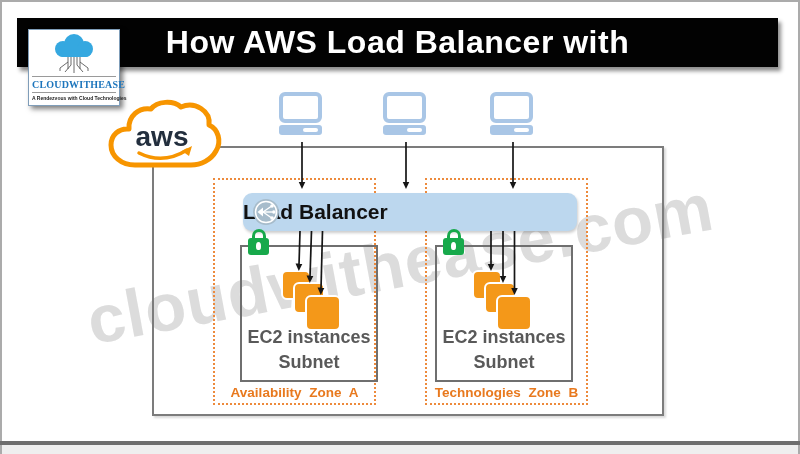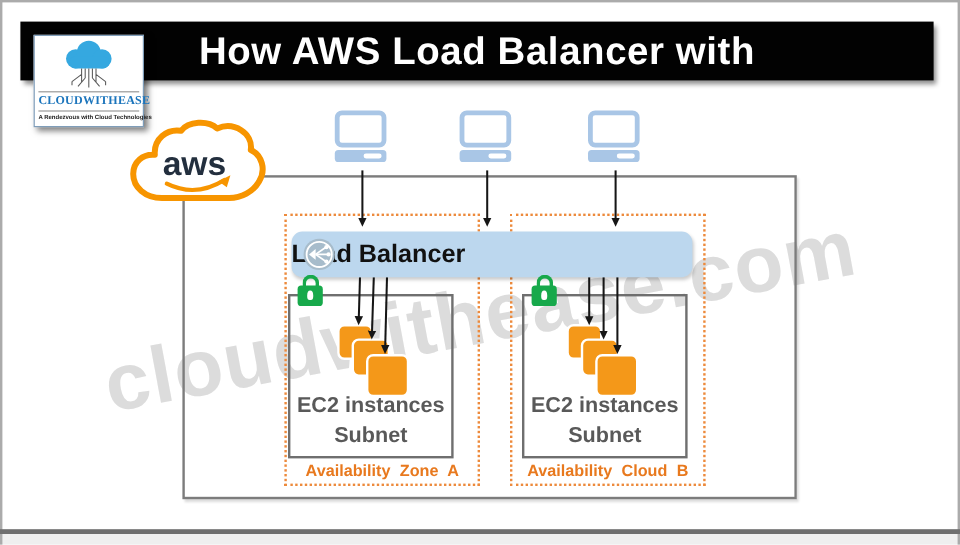--- a/index.html
+++ b/index.html
@@ -162,25 +162,25 @@
 </div>
 <div class="computer" style="left:383px">
   <div class="screen"></div>
   <div class="base"></div>
 </div>
 <div class="computer" style="left:490px">
   <div class="screen"></div>
   <div class="base"></div>
 </div>
 
-<div class="zone" style="left:237px">
+<div class="zone" style="left:213px">
   <div class="zone-label">Availability Zone A</div>
 </div>
 <div class="zone" style="left:425px">
-  <div class="zone-label">Availability Cloud B</div>
+  <div class="zone-label">Technologies Zone B</div>
 </div>
 
 <div class="subnet" style="left:240px">
   <div class="subnet-caption">
     <div>EC2 instances</div>
     <div>Subnet</div>
   </div>
 </div>
 <div class="subnet" style="left:435px">
   <div class="subnet-caption">

